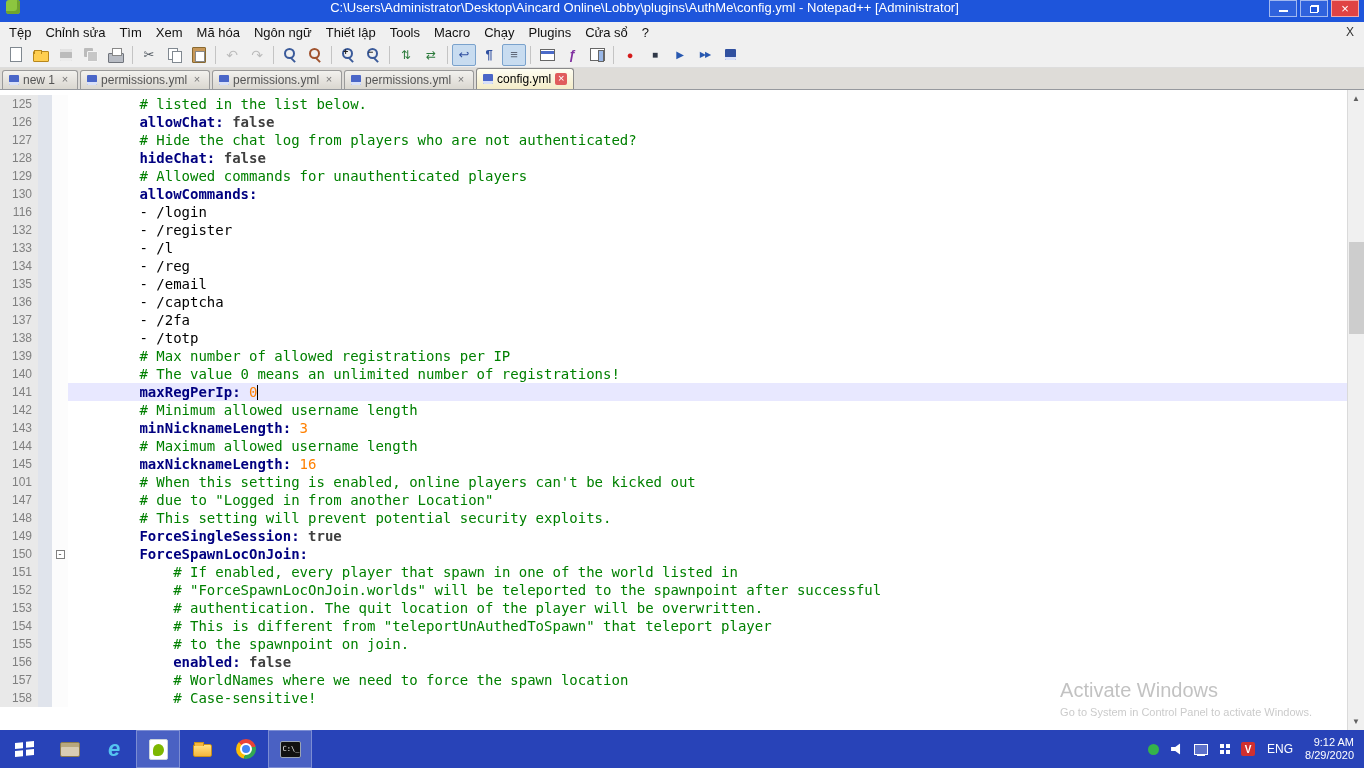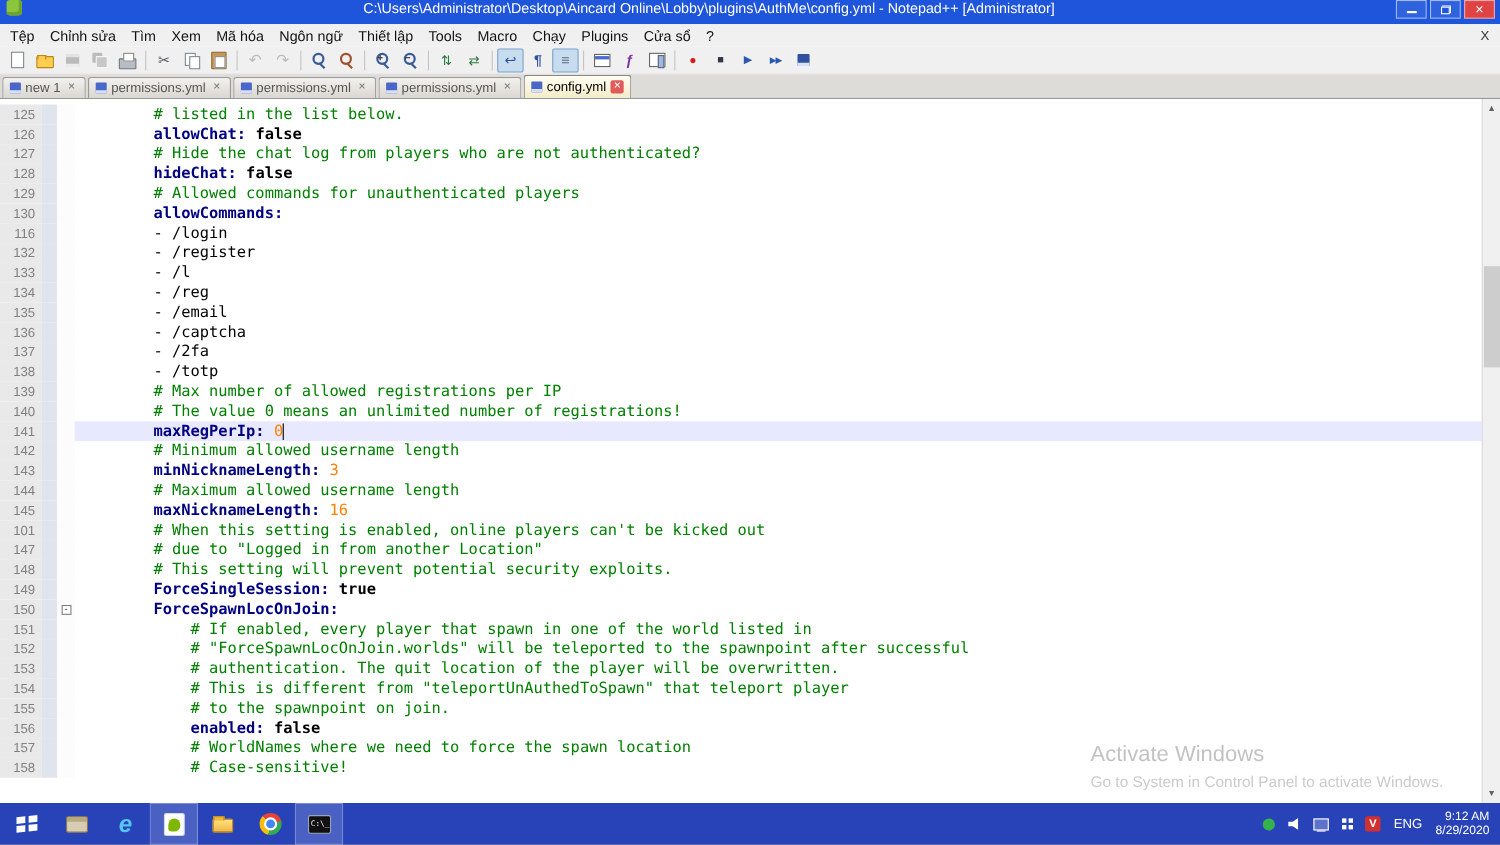--- a/index.html
+++ b/index.html
@@ -90,28 +90,28 @@
   .cl-row{display:flex;height:18px;line-height:18px;}
   .cl-num{flex:0 0 38px;background:var(--gutter-bg);color:#808080;font-family:Liberation Sans, sans-serif;font-size:12px;text-align:right;padding-right:6px;}
   .cl-strip{flex:0 0 14px;background:var(--strip-bg);}
   .cl-fold{flex:0 0 16px;background:#FCFCFC;display:flex;align-items:center;justify-content:center;}
   .fold-box{width:9px;height:9px;border:1px solid #808080;background:#fff;font-size:9px;line-height:7px;text-align:center;color:#404040;font-family:"DejaVu Sans Mono",monospace;}
   .cl-text{flex:1 1 auto;padding-left:4px;font-family:"DejaVu Sans Mono","Liberation Mono",monospace;font-size:14px;white-space:pre;overflow:hidden;}
   .cl-text.current{background:var(--curline);}
   .tk{white-space:pre;}
   .tk-c{color:#008000;}
   .tk-k{color:#000080;font-weight:bold;}
-  .tk-b{color:#000000;font-weight:bold;}
+  .tk-b{color:#404040;font-weight:bold;}
   .tk-d{color:#FF8000;}
   .tk-p{color:#000;}
   .caret{display:inline-block;width:1px;height:15px;background:#000;vertical-align:text-bottom;}
 
   .watermark{position:absolute;right:52px;bottom:12px;text-align:left;pointer-events:none;margin-top:20px;}
   .wm1{font-size:20px;color:rgba(128,128,128,.48);}
-  .wm2{font-size:14px;color:rgba(128,128,128,.42);margin-top:4px;}
+  .wm2{font-size:11px;color:rgba(128,128,128,.42);margin-top:4px;}
 
   .vscroll{position:absolute;right:0;top:0;bottom:0;width:17px;background:#F0F0F0;border-left:1px solid #DADADA;}
   .vs-up,.vs-down{position:absolute;left:0;width:100%;height:17px;display:flex;align-items:center;justify-content:center;color:#606060;font-size:8px;}
   .vs-up{top:0;}
   .vs-down{bottom:0;}
   .vs-thumb{position:absolute;top:152px;left:1px;width:15px;height:92px;background:#CDCDCD;}
 
   
   .statusbar{height:24px;background:#F1F1F1;border-top:1px solid #A8A8A8;display:flex;align-items:stretch;font-size:12px;color:#222;flex:0 0 auto;}
   .sb{display:flex;align-items:center;white-space:pre;overflow:hidden;}

